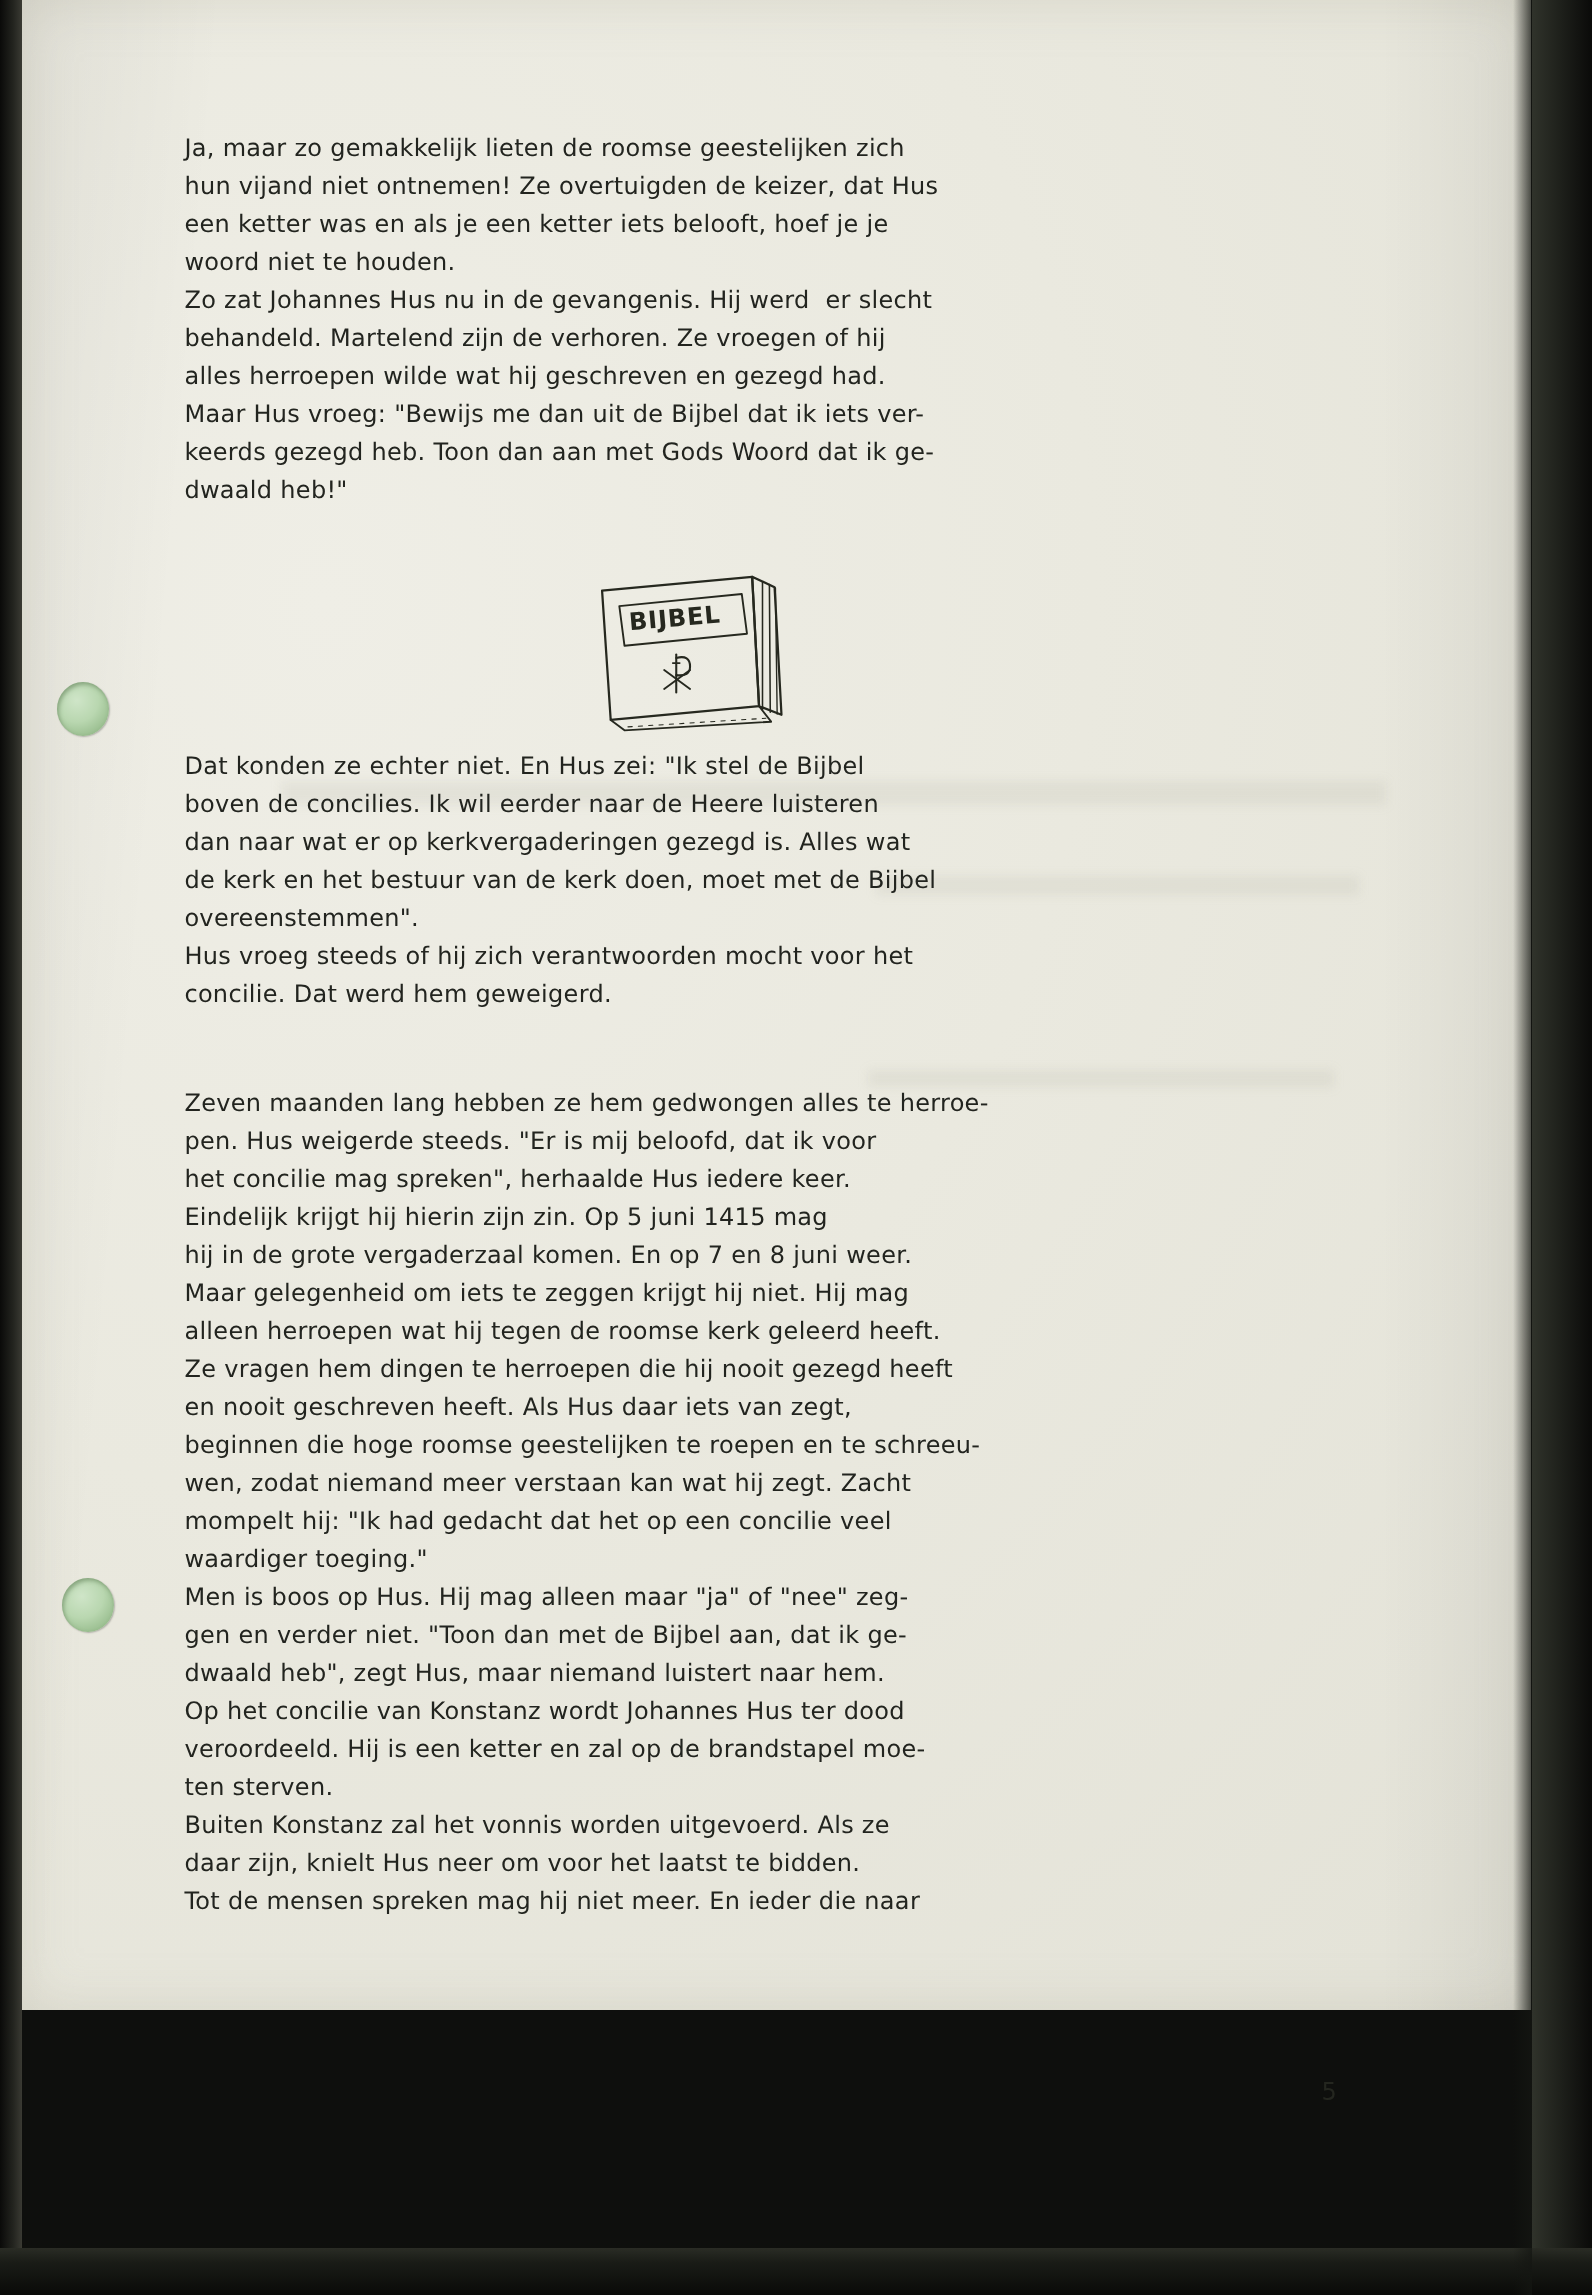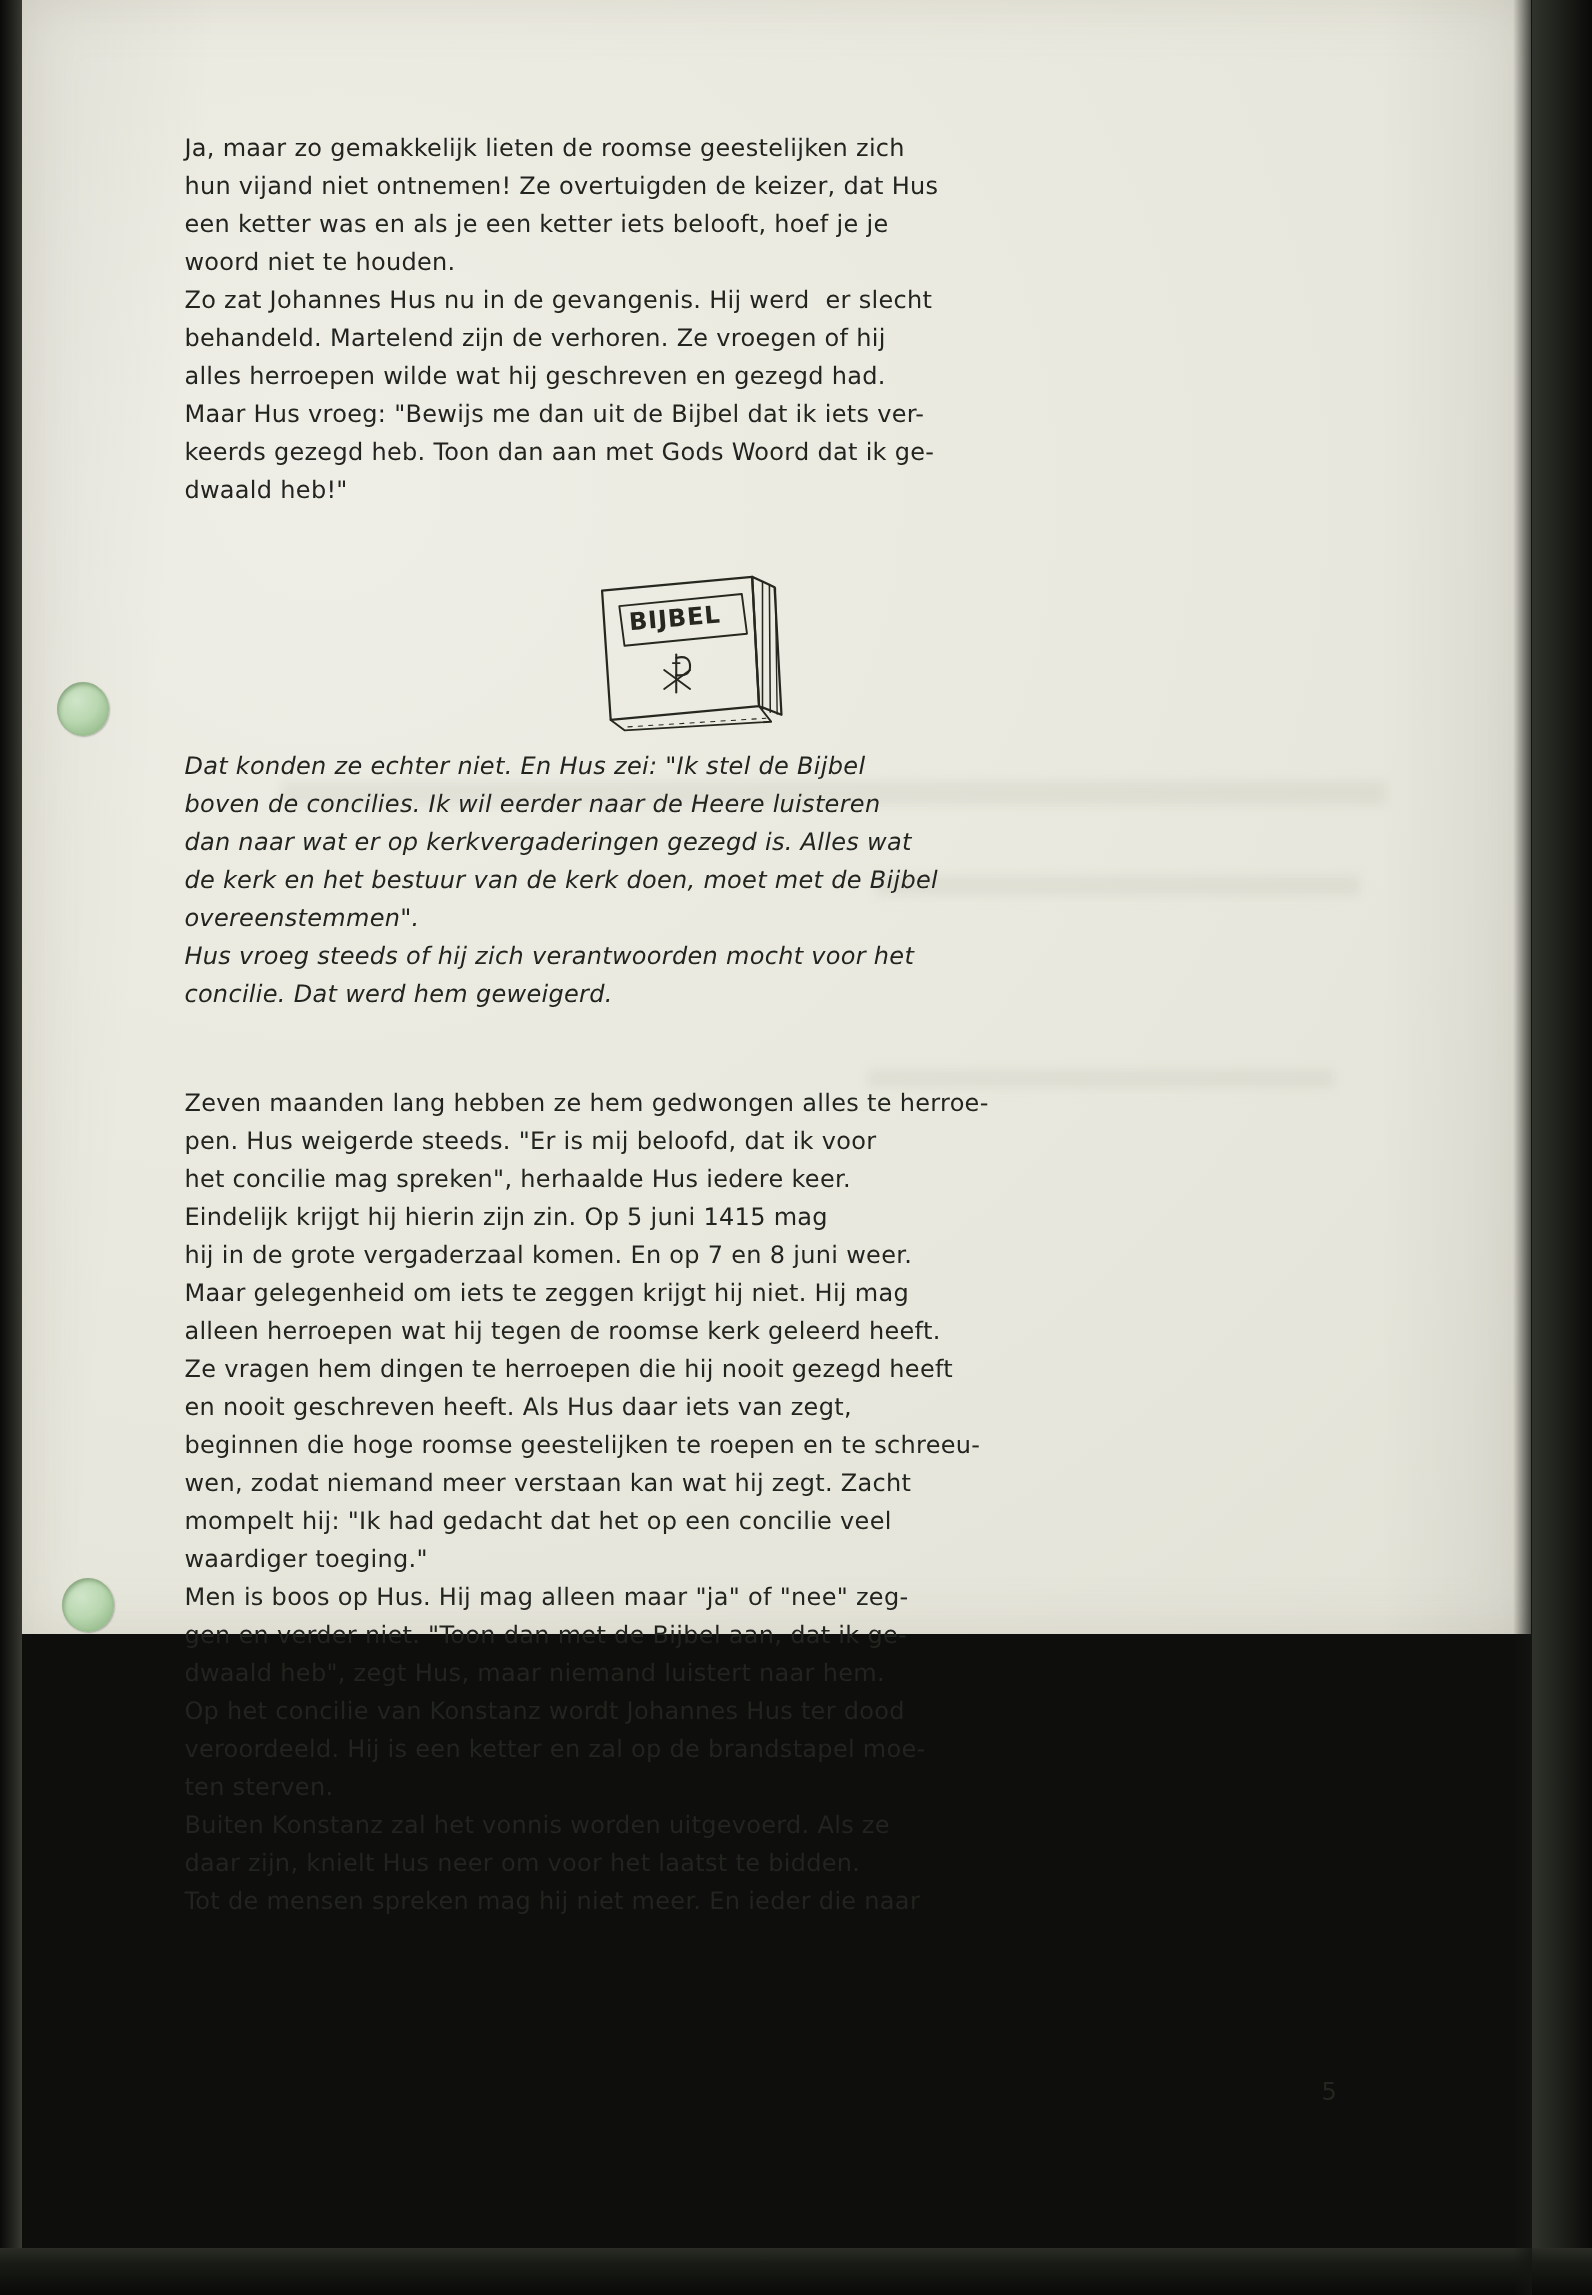--- a/index.html
+++ b/index.html
@@ -32,21 +32,21 @@
     position: absolute;
     left: 0; bottom: 0;
     width: 1592px; height: 47px;
     background: linear-gradient(0deg, #090a08 0%, #1a1c17 70%, #2a2c25 100%);
   }
   .paper {
     position: absolute;
     left: 22.4px;
     top: 0px;
     width: 1509px;
-    height: 1634px;
+    height: 2010px;
     background:
       radial-gradient(ellipse at 20% 30%, #efeee6 0%, #eae9df 45%, #e3e2d7 100%);
     box-shadow: inset 0 0 52px rgba(180,178,160,0.35);
   }
   .paper:before {
     content: "";
     position: absolute;
     inset: 0;
     background:
       linear-gradient(95deg, rgba(0,0,0,0.05) 0%, rgba(0,0,0,0) 12%),
@@ -92,21 +92,21 @@
   .block-gap-2 { height: 71px; }
   .illus {
     position: relative;
     height: 186px;
   }
   .bible-drawing {
     position: absolute;
     left: 406px;
     top: 0;
   }
-  .para-2 { margin-top: 0; font-style: italic; }
+  .para-2 { margin-top: 0; }
   .page-number {
     position: absolute;
     left: 1299px;
     top: 2078px;
     font-family: "DejaVu Sans", sans-serif;
     font-size: 24px;
     color: #24261f;
   }
   
   .smudge {

